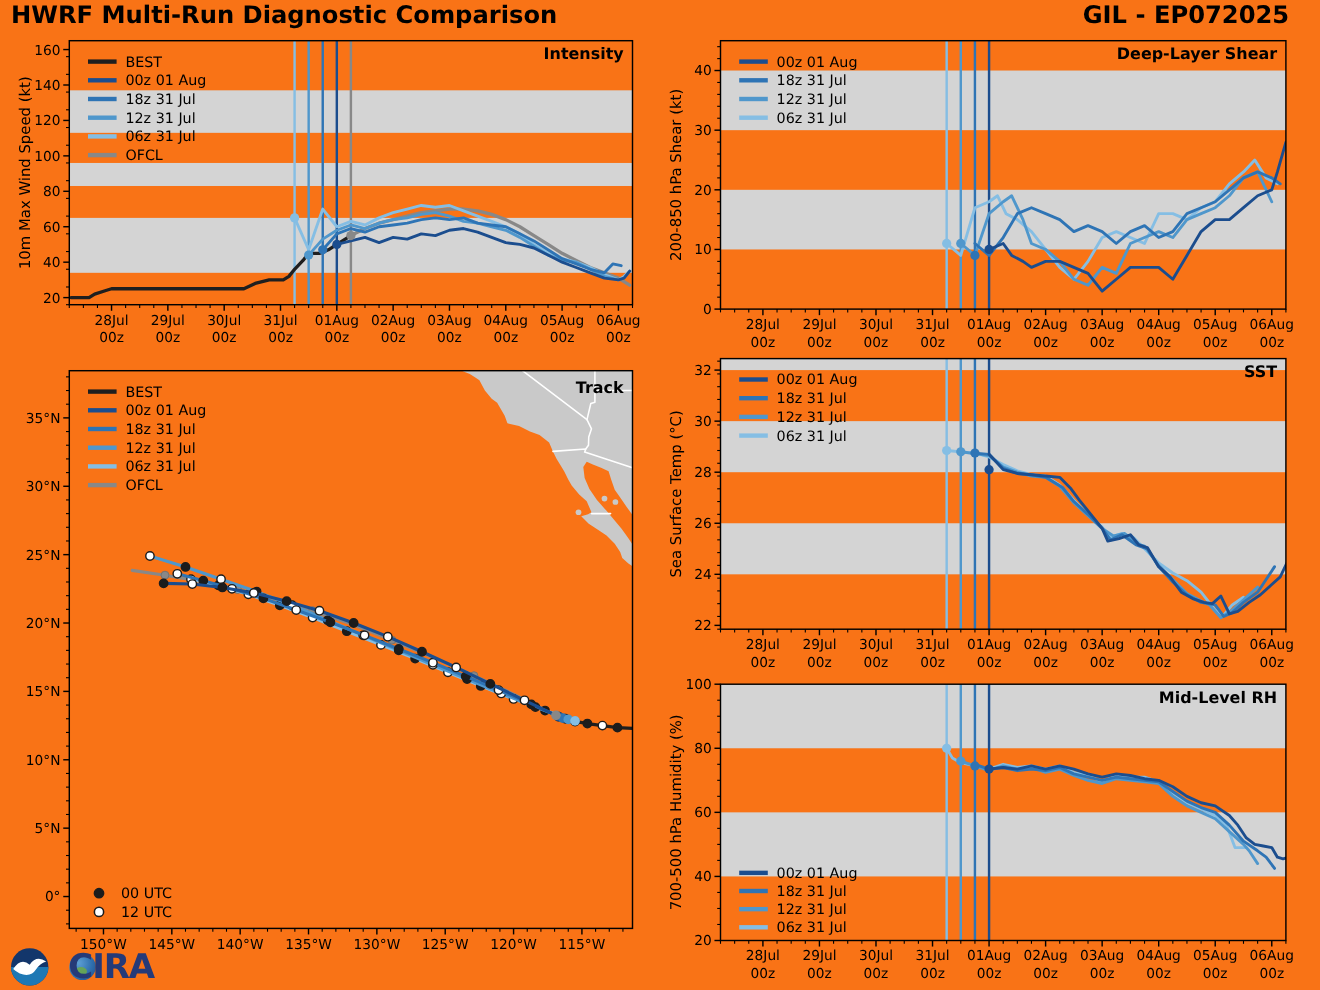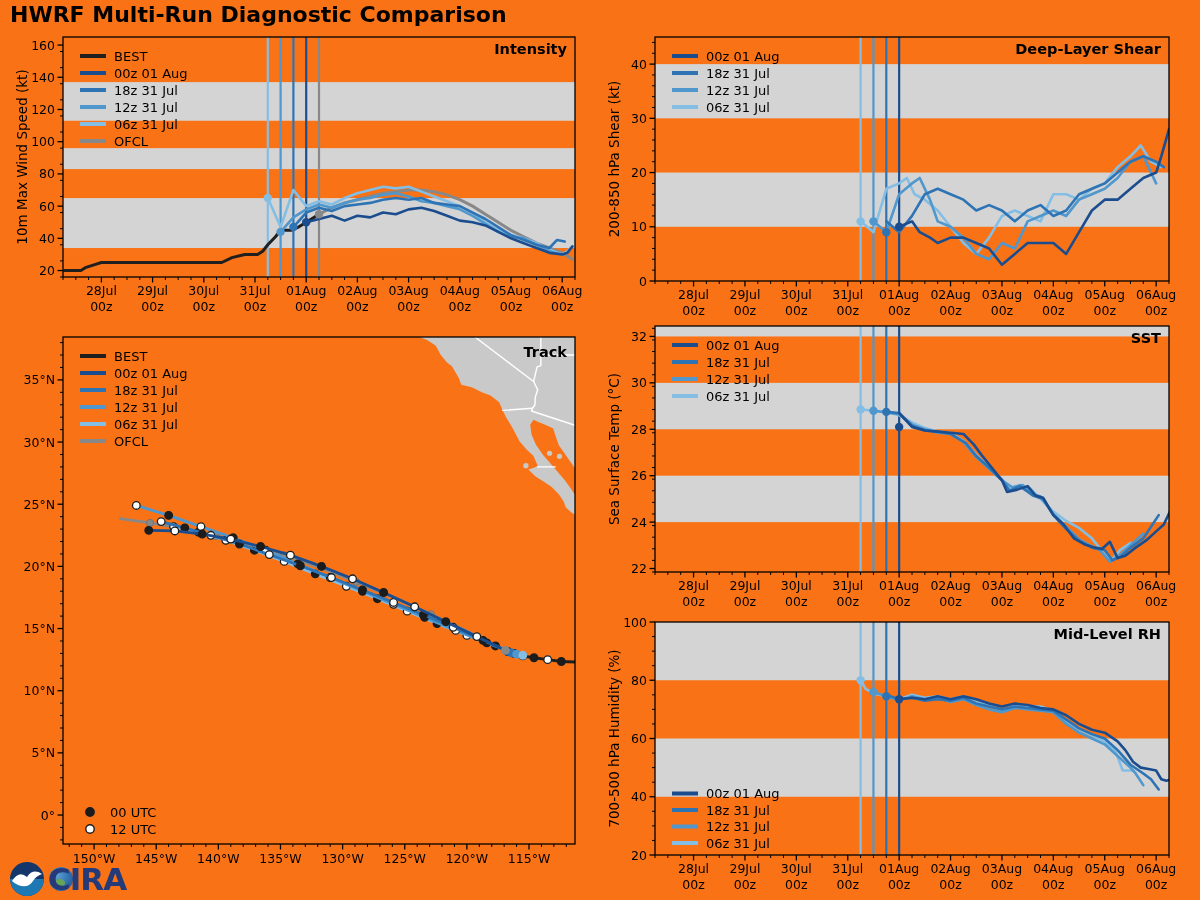--- a/index.html
+++ b/index.html
@@ -1,34 +1,35 @@
 <!DOCTYPE html>
 <html><head>
 <meta charset="utf-8">
 <style>
   html,body{margin:0;padding:0;background:#ffffff;}
   #fig{position:relative;width:1200px;height:900px;background:#f97316;
        font-family:"DejaVu Sans",sans-serif;overflow:hidden;}
   .main-title{position:absolute;left:10px;top:2px;font-size:22px;font-weight:bold;color:#000;}
   .storm-title{position:absolute;right:28px;top:2px;font-size:22px;font-weight:bold;color:#000;}
   #chart-svg{position:absolute;left:0;top:0;}
-  .logo-row{position:absolute;left:8px;top:860px;display:flex;align-items:center;gap:2px;}
+  .logo-row{position:absolute;left:8px;top:860px;display:flex;align-items:center;gap:16px;}
   .cira-wrap{position:relative;height:38px;display:flex;align-items:center;}
   .globe{position:absolute;left:1px;top:7px;width:24px;height:24px;border-radius:50%;
          background:radial-gradient(circle at 35% 35%,#5d9fd4 0%,#2f6fae 55%,#1d4a86 100%);}
   .globe-land{position:absolute;left:6px;top:12px;width:10px;height:7px;border-radius:50% 60% 40% 50%;
          background:#69a74e;opacity:.9;}
   .cira-text{position:relative;font-size:31px;font-weight:bold;letter-spacing:-1px;
          color:#253a78;line-height:38px;}
 </style>
 </head>
 <body>
 
 <div id="fig">
   <div class="main-title">HWRF Multi-Run Diagnostic Comparison</div>
+  <div class="storm-title">GIL - EP072025</div>
   <svg id="chart-svg" width="1200" height="900" font-family="DejaVu Sans, sans-serif">
       <g>
         <clipPath id="clip-intensity">
           <rect x="63" y="37" width="512" height="240"></rect>
         </clipPath>
         <g>
           <rect x="63" y="198.07382550335572" width="512" height="49.93288590604024" fill="#d4d4d4"></rect>
           <rect x="63" y="148.14093959731542" width="512" height="20.93959731543626" fill="#d4d4d4"></rect>
           <rect x="63" y="82.1006711409396" width="512" height="38.65771812080537" fill="#d4d4d4"></rect>
         </g>

